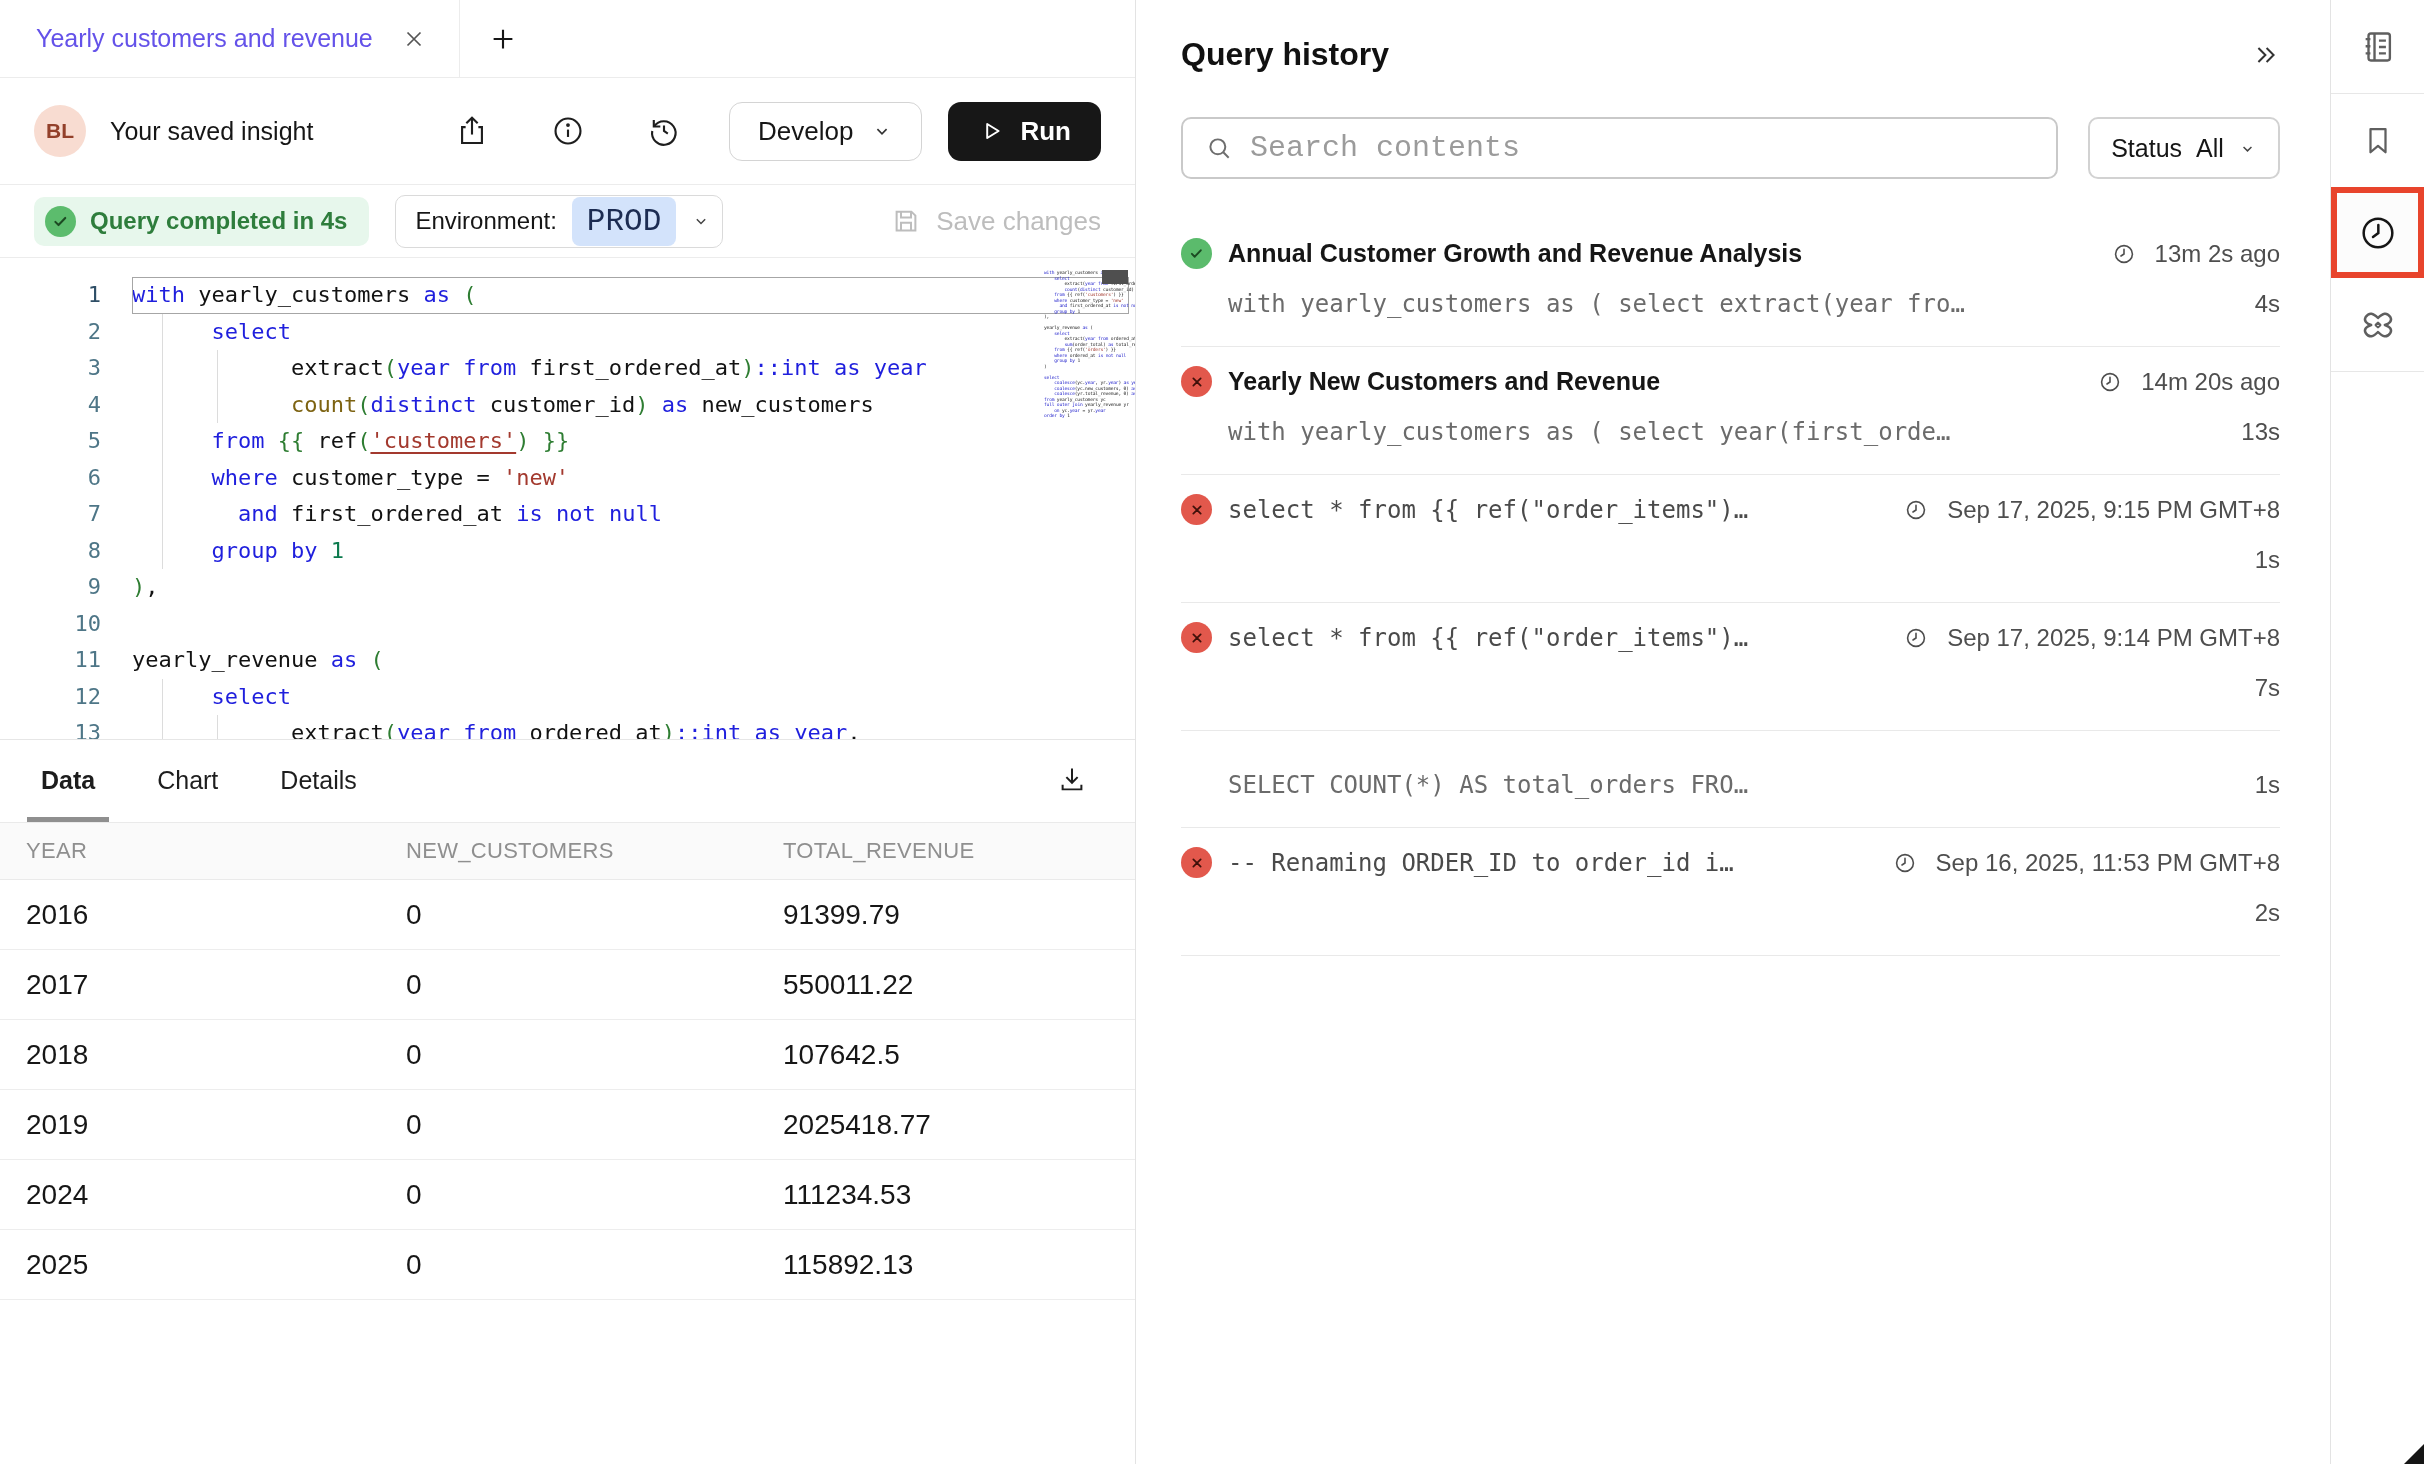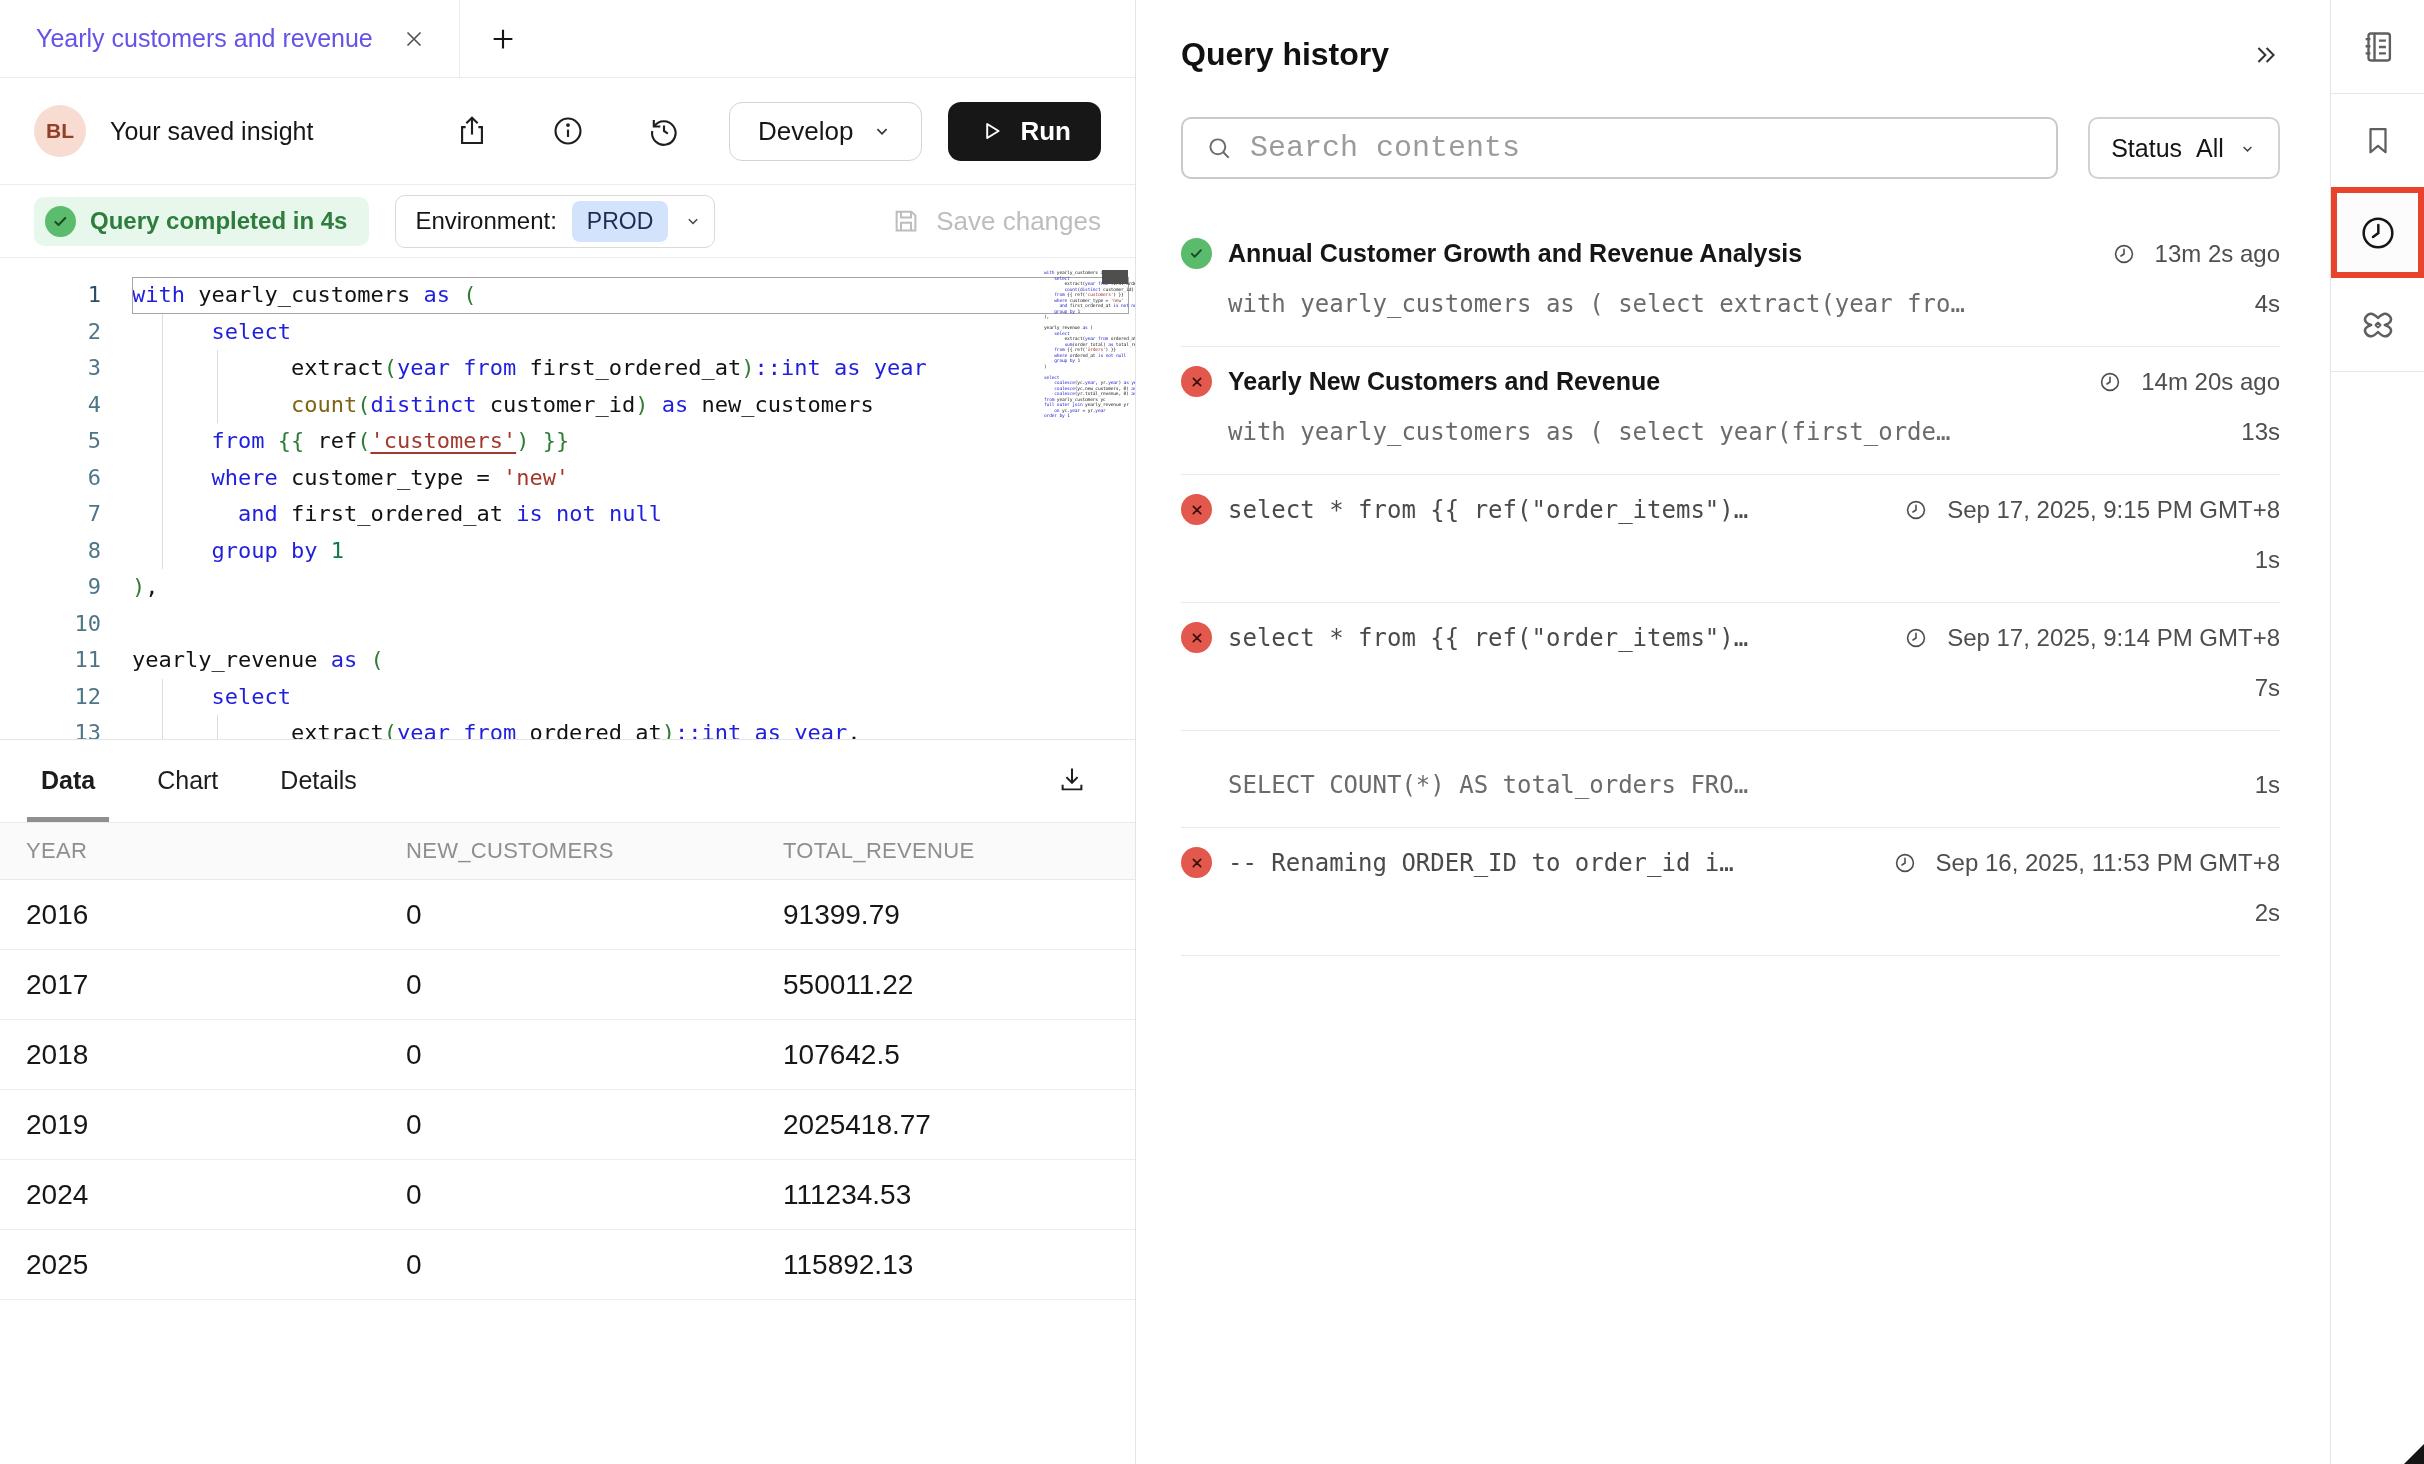--- a/index.html
+++ b/index.html
@@ -21,21 +21,21 @@
   .doc-title { font-size:25px; margin-left:24px; color:#161616; }
   .spacer { flex:1; }
   .head-icon { margin-left:62px; color:#1e1e1e; }
   .develop-btn { margin-left:48px; height:59px; border:1px solid #D4D4D4; border-radius:13px; background:#fff; display:flex; align-items:center; gap:18px; padding:0 28px; font-size:26px; color:#161616; cursor:pointer; font-family:inherit; }
   .run-btn { margin-left:26px; height:59px; background:#171717; color:#fff; border:none; border-radius:13px; display:flex; align-items:center; gap:16px; padding:0 30px; font-size:26px; font-weight:600; cursor:pointer; font-family:inherit; }
 
   .statusrow { height:73px; border-bottom:1px solid #ECECEC; display:flex; align-items:center; padding:0 34px; }
   .status-pill { height:49px; background:#E7F7EC; border-radius:10px; display:flex; align-items:center; gap:14px; padding:0 22px 0 11px; color:#2E7D3C; font-size:24px; font-weight:600; }
   .pill-check { width:31px; height:31px; border-radius:50%; background:#5CBC6D; display:flex; align-items:center; justify-content:center; flex:none; }
   .env-btn { margin-left:26px; height:53px; border:1px solid #DADADA; border-radius:10px; background:#fff; display:flex; align-items:center; gap:15px; padding:0 11px 0 19px; font-size:24px; color:#161616; cursor:pointer; font-family:inherit; }
-  .prod-chip { background:#D3E3FB; border-radius:8px; padding:7px 15px; font-size:23px; color:#1C2C52; font-weight:500; }
+  .prod-chip { background:#D3E3FB; border-radius:8px; padding:7px 15px; font-size:31px; color:#1C2C52; font-weight:500;font-family:Liberation Mono, monospace; }
   .env-btn .chev { color:#444; }
   .save-btn { margin-left:auto; display:flex; align-items:center; gap:15px; color:#BDBDBD; font-size:26px; background:none; border:none; font-family:inherit; }
 
   
   .editor { position:relative; height:482px; border-bottom:1px solid #E6E6E6; overflow:hidden; background:#fff; font-family:"DejaVu Sans Mono", monospace; }
   .gutter { position:absolute; left:0; top:19px; width:101px; text-align:right; }
   .ln { height:36.5px; line-height:36.5px; font-size:22px; color:#4E7687; }
   .ln.current-num { color:#2E4E66; }
   .code-col { position:absolute; left:132px; top:19px; right:6px; }
   .code-line { height:36.5px; line-height:36.5px; font-size:22px; white-space:pre; width:100%; }

